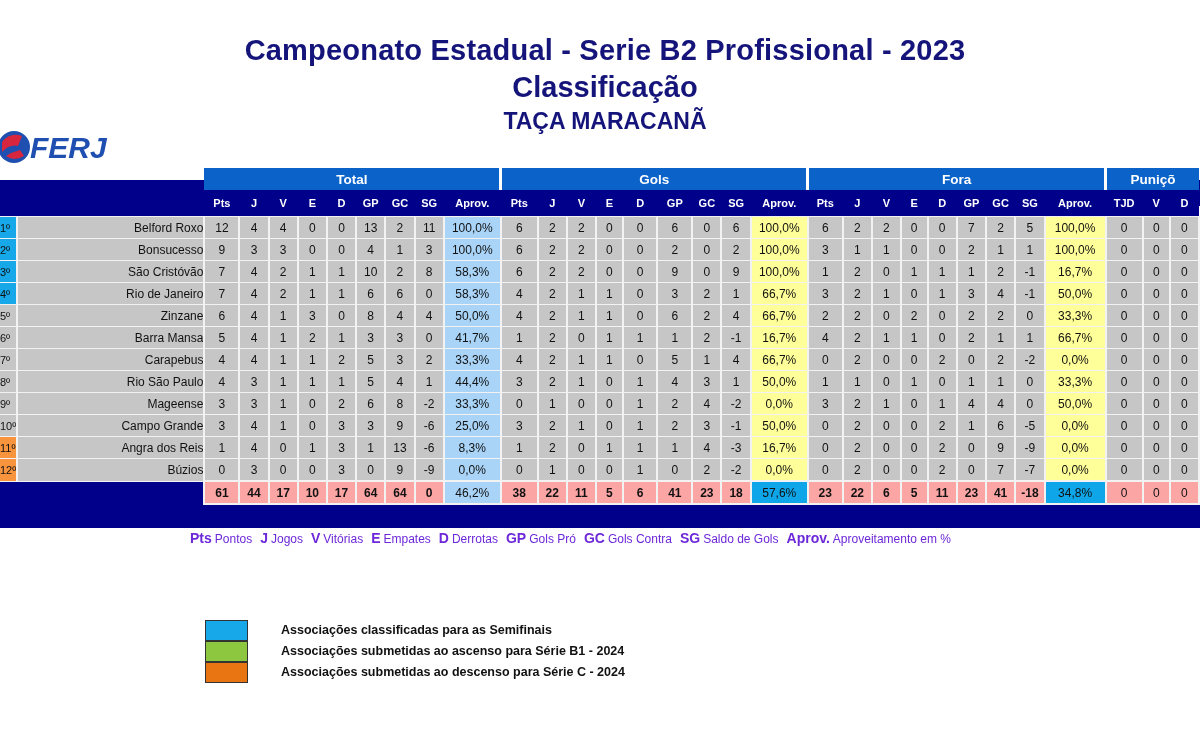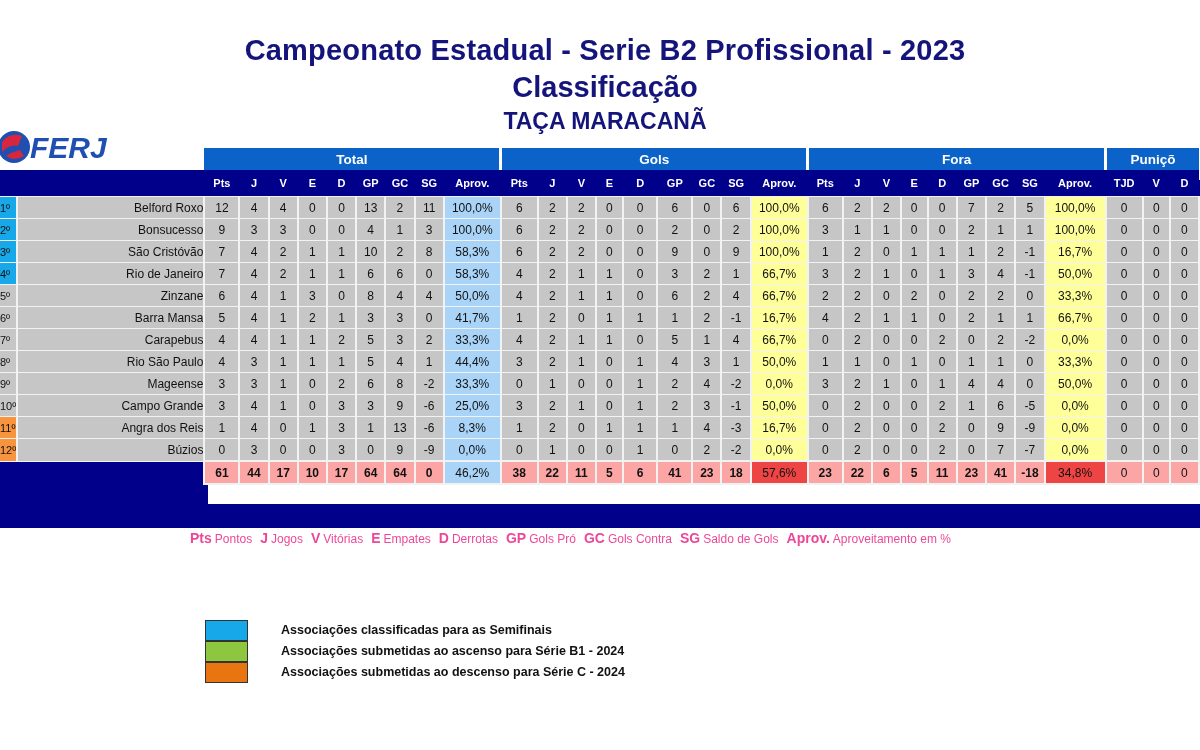--- a/index.html
+++ b/index.html
@@ -5,38 +5,38 @@
   html, body { margin:0; padding:0; }
   body { width:1200px; height:750px; background:#ffffff; position:relative; overflow:hidden; font-family:"Liberation Sans", sans-serif; }
   .titles { position:absolute; left:0; top:32px; width:1210px; text-align:center; color:#14147a; font-weight:bold; }
   .t1 { font-size:29px; line-height:36px; letter-spacing:0.2px; }
   .t2 { font-size:29px; line-height:38px; }
   .t3 { font-size:23px; line-height:30px; }
   .logo { position:absolute; left:0; top:126px; width:150px; height:40px; }
   .blue-bar { position:absolute; left:0; top:180px; width:1200px; height:26px; background:#00008b; }
   .bottom-bar { position:absolute; left:0; top:504px; width:1200px; height:24px; background:#00008b; }
   .left-pad { position:absolute; left:0; top:480px; width:208px; height:48px; background:#00008b; }
-  table.standings { position:absolute; left:0; top:148px; border-collapse:collapse; table-layout:fixed; font-size:12px; color:#111; }
+  table.standings { position:absolute; left:0; top:168px; border-collapse:collapse; table-layout:fixed; font-size:12px; color:#111; }
   table.standings td, table.standings th { padding:0; text-align:center; height:22px; overflow:hidden; white-space:nowrap; }
   tr.group-row th { height:22px; background:#0b63c9; color:#fff; font-size:13.5px; font-weight:bold; border-left:3px solid #fff; }
   tr.group-row th.blank { background:transparent; border:none; }
   tr.sub-row th { height:26px; background:#00008b; color:#fff; font-size:11px; font-weight:bold; }
   tr.data-row td { background:#c6c6c6; border:2px solid #f2f2f2; border-top:1px solid #f2f2f2; border-bottom:1px solid #f2f2f2; height:21px; }
   tr.data-row td.pos { background:#c6c6c6; text-align:left; font-size:11px; border-left:none; }
   tr.data-row td.pos.semi { background:#16a8e8; }
   tr.data-row td.pos.desc { background:#f7943d; }
   tr.data-row td.team { text-align:right; padding-left:22px; border-right:2px solid #f2f2f2; }
   tr.data-row td.ap-total { background:#a9d4f7; }
   tr.data-row td.ap-yellow { background:#ffff99; }
   tr.total-row td { background:#fca5a5; font-weight:bold; border:2px solid #f2f2f2; height:21px; }
   tr.total-row td.empty { background:#00008b; border:none; }
   tr.total-row td.ap-total { background:#a9d4f7; font-weight:normal; }
-  tr.total-row td.ap-yellow { background:#ef4444; font-weight:normal;margin-top:40px; }
+  tr.total-row td.ap-yellow { background:#0ea5e9; font-weight:normal;margin-top:40px; }
   tr.total-row td.pun { font-weight:normal; }
-  .abbr { position:absolute; left:190px; top:530px; font-size:12px; color:#ec4899; white-space:nowrap; }
+  .abbr { position:absolute; left:190px; top:530px; font-size:12px; color:#6d28d9; white-space:nowrap; }
   .abbr b { font-size:14px; font-weight:bold; margin-right:3px; }
   .abbr span.d { margin-right:8px; }
   .legend { position:absolute; left:205px; top:620px; }
   .legend .row { position:relative; height:21px; }
   .legend .sw { position:absolute; left:0; top:0; width:43px; height:21px; border:1px solid #333; box-sizing:border-box; }
   .legend .lbl { position:absolute; left:76px; top:3px; font-size:12.5px; font-weight:bold; color:#111; white-space:nowrap; }
 </style>
 </head>
 <body>
 

